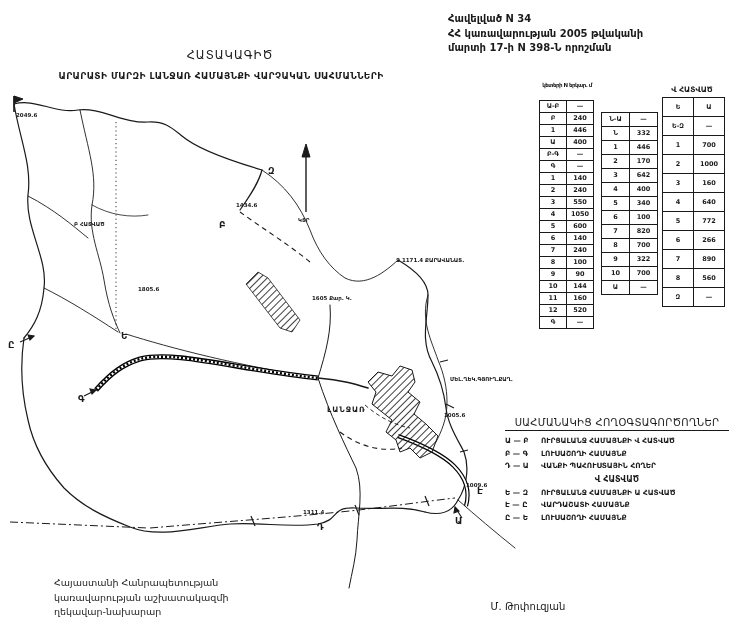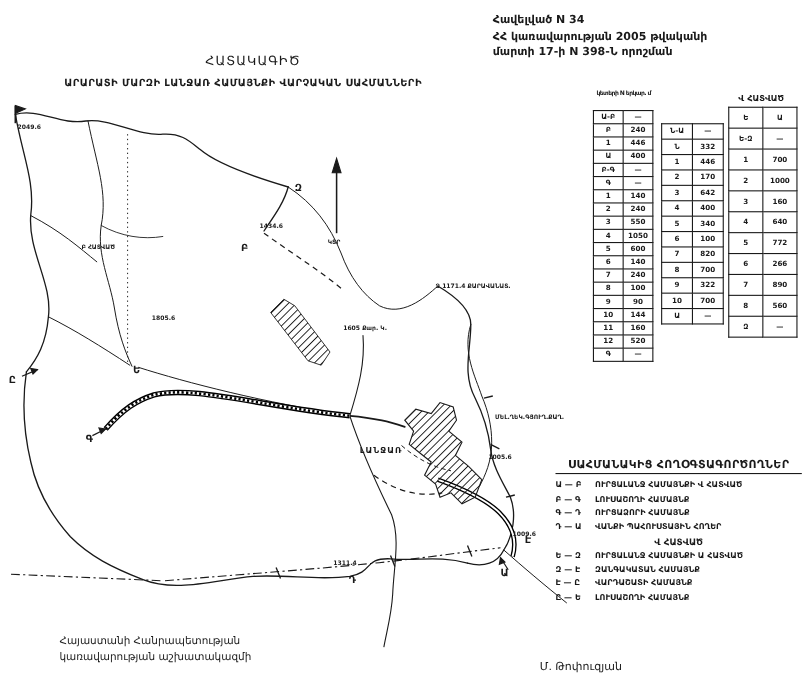--- a/index.html
+++ b/index.html
@@ -24,21 +24,21 @@
     text-align:center;padding:0 1px;line-height:1;}
   #table1{left:539px;top:100px;} #table1 td{height:11px;min-width:24px;}
   #table2{left:601px;top:96px;margin-top:16px;}  #table2 td{height:13px;min-width:25px;}
   #table3{left:662px;top:97px;}  #table3 td{height:18px;min-width:28px;}
   #table1-head{left:539px;top:82px;width:56px;font-size:5.5px;font-weight:bold;
     text-align:center;line-height:1.1;letter-spacing:-0.5px;}
   #section-v-label{left:658px;top:85px;width:68px;text-align:center;
     font-size:7.5px;font-weight:bold;}
   
   #legend{left:505px;top:417px;width:224px;}
-  #legend-title{font-size:10px;font-weight:bold;text-align:center;
+  #legend-title{font-size:10px;font-weight:normal;text-align:center;
     border-bottom:1.5px solid #1a1a1a;padding-bottom:2px;margin-bottom:5px;
     letter-spacing:.3px;white-space:nowrap;}
   .legend-line{font-size:7.3px;font-weight:bold;margin:3.5px 0;white-space:nowrap;}
   .legend-line .pair{display:inline-block;width:36px;}
   #legend-subtitle{font-size:8px;font-weight:bold;text-align:center;margin:5px 0 2px 0;}
   
   #footer-left{left:54px;top:576px;font-size:9.5px;line-height:1.55;}
   #signature{left:438px;top:601px;width:180px;text-align:center;font-size:10px;}
   
   #map{left:0;top:0;}
@@ -357,29 +357,28 @@
         <td>—</td>
       </tr>
     </tbody>
   </table>
 
 <div id="legend" class="abs">
   <div id="legend-title">ՍԱՀՄԱՆԱԿԻՑ ՀՈՂՕԳՏԱԳՈՐԾՈՂՆԵՐ</div>
   <div id="legend-lines-a">
       <div class="legend-line"><span class="pair">Ա — Բ</span><span>ՈՒՐՑԱԼԱՆՋ ՀԱՄԱՅՆՔԻ Վ ՀԱՏՎԱԾ</span></div>
       <div class="legend-line"><span class="pair">Բ — Գ</span><span>ԼՈՒՍԱՇՈՂԻ ՀԱՄԱՅՆՔ</span></div>
-      <div class="legend-line"><span class="pair">Գ — Դ</span><span>ՈՒՐՑԱՁՈՐԻ ՀԱՄԱՅՆՔ</span></div>
       <div class="legend-line"><span class="pair">Դ — Ա</span><span>ՎԱՆՔԻ ՊԱՀՈՒՍՏԱՅԻՆ ՀՈՂԵՐ</span></div>
     </div>
   <div id="legend-subtitle">Վ ՀԱՏՎԱԾ</div>
   <div id="legend-lines-v">
       <div class="legend-line"><span class="pair">Ե — Զ</span><span>ՈՒՐՑԱԼԱՆՋ ՀԱՄԱՅՆՔԻ Ա ՀԱՏՎԱԾ</span></div>
-      <div class="legend-line"><span class="pair">Զ — Է</span><span>ԶԱՆԳԱԿԱՏԱՆ ՀԱՄԱՅՆՔ</span></div>
       <div class="legend-line"><span class="pair">Է — Ը</span><span>ՎԱՐԴԱՇԱՏԻ ՀԱՄԱՅՆՔ</span></div>
       <div class="legend-line"><span class="pair">Ը — Ե</span><span>ԼՈՒՍԱՇՈՂԻ ՀԱՄԱՅՆՔ</span></div>
     </div>
 </div>
 
 <div id="footer-left" class="abs">
     <div>Հայաստանի Հանրապետության</div>
     <div>կառավարության աշխատակազմի</div>
+    <div>ղեկավար-նախարար</div>
   </div>
 <div id="signature" class="abs">Մ. Թոփուզյան</div>
 
 </body></html>

